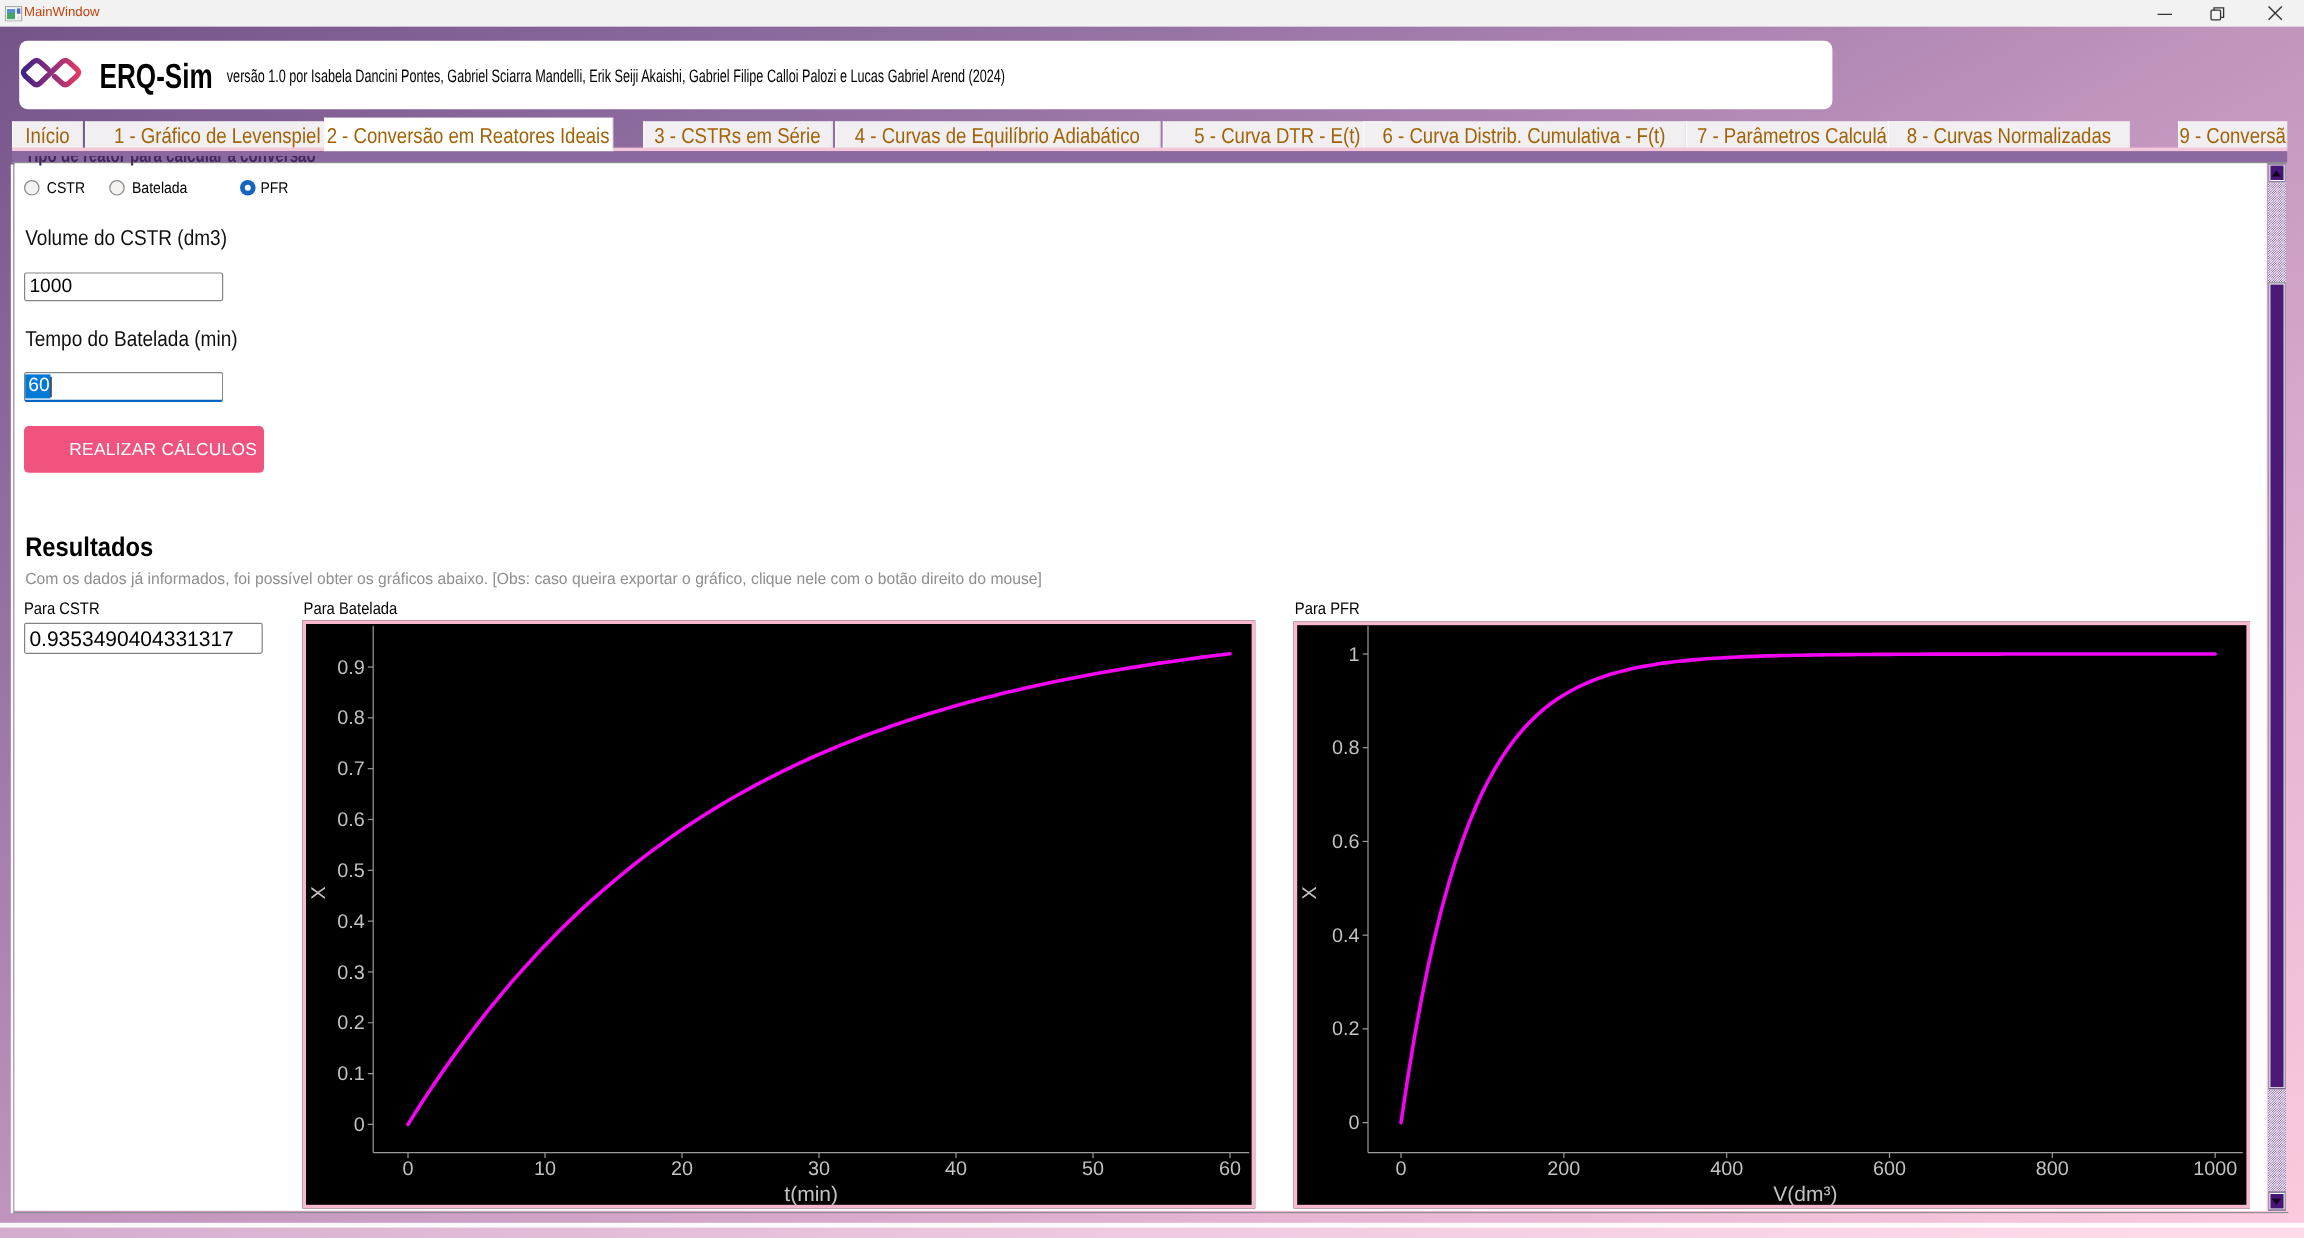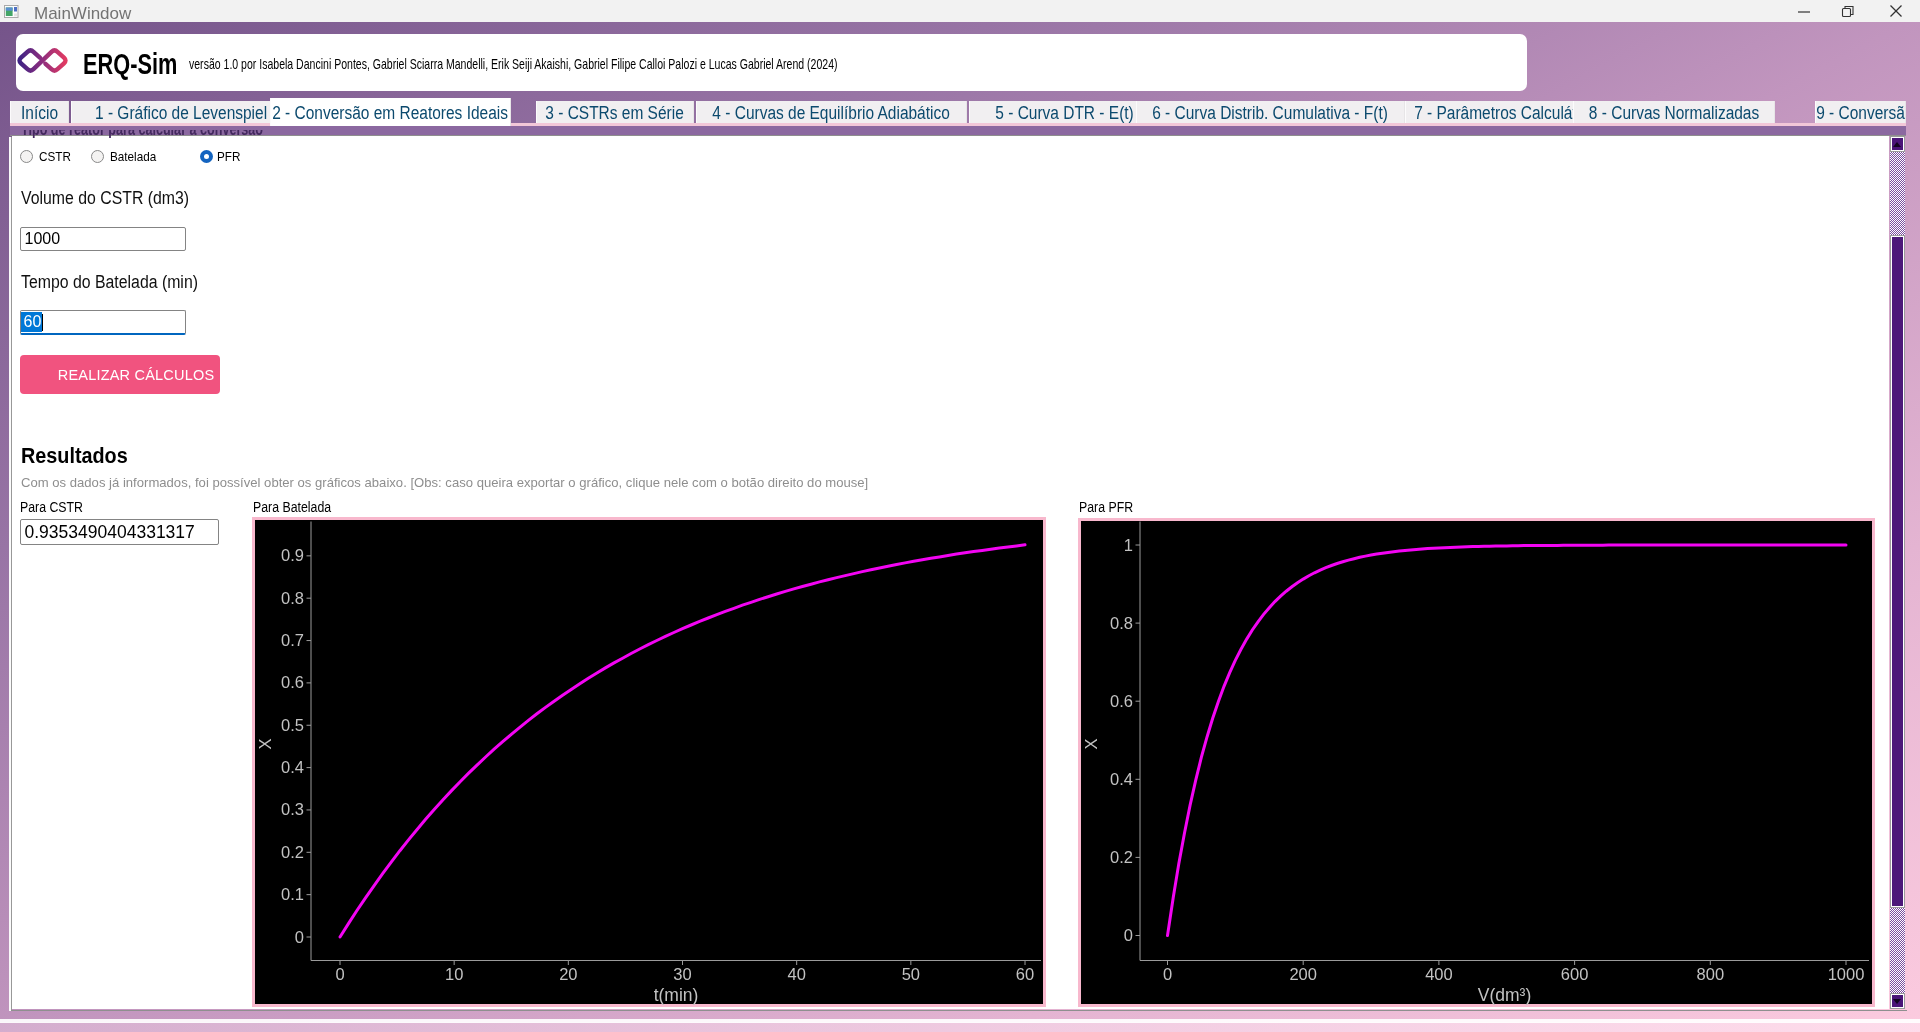--- a/index.html
+++ b/index.html
@@ -7,27 +7,27 @@
   body { font-family:"Liberation Sans", sans-serif; position:relative; background:#fff; }
   .abs { position:absolute; }
   
   #frame { left:0; top:22px; width:1920px; height:1010px;
     background: linear-gradient(152deg, rgb(117,84,138) 0%, rgb(152,116,165) 26%, rgb(193,149,190) 50%, rgb(228,180,210) 76%, rgb(252,203,223) 100%);
   }
   #framehl { left:0; top:1019px; width:1920px; height:3.5px; background:rgba(255,255,255,.92); }
   #bottomstrip { left:0; top:1022px; width:1920px; height:10px; background:linear-gradient(to right, rgba(255,228,242,.3), rgba(255,230,242,.6)); }
   
   #titlebar { left:0; top:0; width:1920px; height:22px; background:#f2f2f2; }
-  #titletext { left:34px; top:4px; font-size:17px; color:#737373; }
+  #titletext { left:20px; top:4px; font-size:11px; color:#c2410c; }
   
   #headerbox { left:16px; top:34px; width:1511px; height:57px; background:#fff; border-radius:7px; }
   #apptitle { left:83px; top:47.5px; font-size:29px; font-weight:bold; color:#000; transform:scaleX(.75); transform-origin:0 0; white-space:nowrap; }
   #version { left:189px; top:54.5px; font-size:15px; color:#000; transform:scaleX(.702); transform-origin:0 0; white-space:nowrap; }
   
-  .tab { position:absolute; top:100.5px; height:23px; background:#f1eff1; color:#0c4a6e; font-size:18px;
+  .tab { position:absolute; top:100.5px; height:23px; background:#f1eff1; color:#a16207; font-size:18px;
          display:flex; align-items:center; justify-content:center; white-space:nowrap;
          border-left:1px solid #fcfbfc; border-right:1px solid #e7e5e7; }
   .tab > span { transform:scaleX(.86); white-space:nowrap; margin-top:2.5px; }
   .tab.sel { top:98px; height:27.8px; background:#fff; z-index:3; }
   #tabline { left:10px; top:123.2px; width:1896px; height:2.6px; background:#f2c7d8; }
   #bandline { left:10px; top:135px; width:1896px; height:1px; background:#8e8e8e; z-index:2; }
   
   #band { left:10px; top:125.8px; width:1896px; height:9.2px; background:#8b68a0; z-index:2; }
   #clipheading { left:11px; top:130px; width:600px; height:8px; overflow:hidden; z-index:4; }
   #clipheading > div { position:absolute; left:10px; top:-11px; font-size:18px; font-weight:bold; color:#43285e; transform:scaleX(.7); transform-origin:0 0; white-space:nowrap;}

